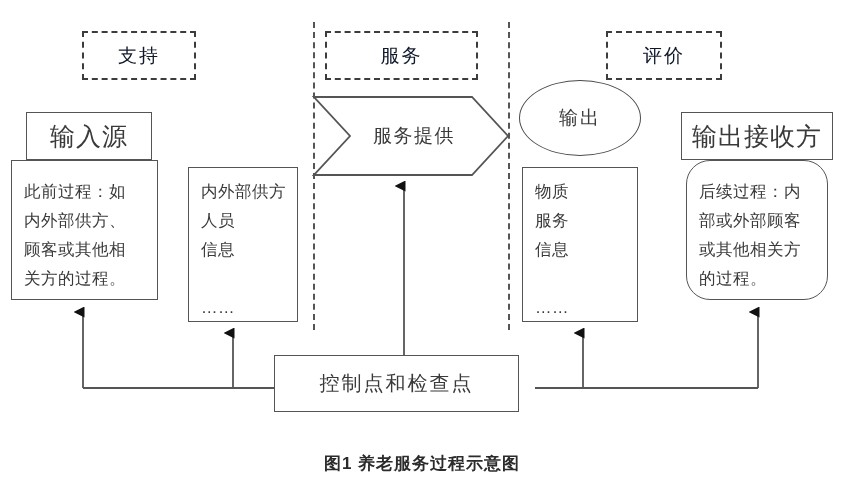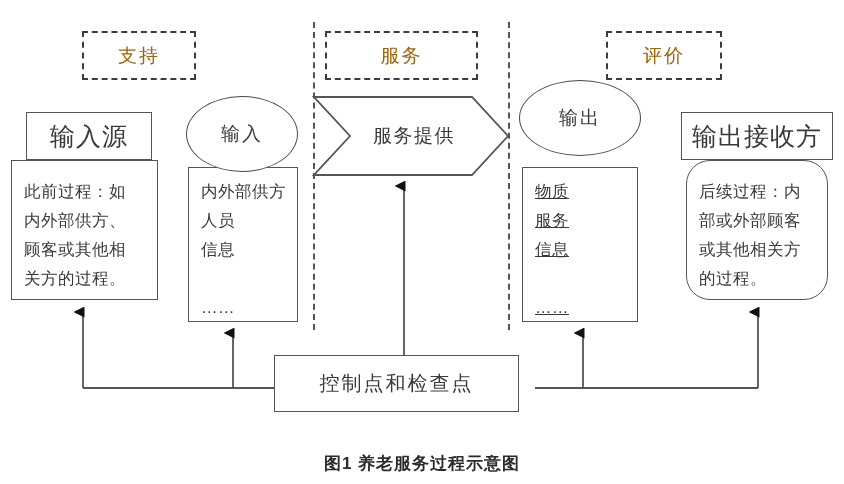--- a/index.html
+++ b/index.html
@@ -23,21 +23,21 @@
     justify-content:center;
   }
   .dashed-tag{
     position:absolute;
     box-sizing:border-box;
     border:2.5px dashed #3c3c3c;
     background:transparent;
     display:flex;align-items:center;justify-content:center;
     font-size:19px;
     letter-spacing:2px;
-    color:#a16207;
+    color:#0f172a;
   }
   .vline{
     position:absolute;
     border-left:2.5px dashed #555;
     width:0;
   }
   .title-box{
     font-size:25px;
     letter-spacing:1px;
     z-index:4;
@@ -101,38 +101,37 @@
   <div class="dashed-tag" style="left:606px;top:31px;width:116px;height:49px;">评价</div>
 
   <div class="box title-box" style="left:26px;top:112px;width:126px;height:48px;">输入源</div>
   <div class="box body-box" style="left:11px;top:160px;width:147px;height:140px;">
     <div class="body-text">此前过程：如
 内外部供方、
 顾客或其他相
 关方的过程。</div>
   </div>
 
-  <div class="ellipse" style="left:186px;top:96px;width:112px;height:76px;">输入</div>
   <div class="box body-box" style="left:188px;top:167px;width:110px;height:155px;">
     <div class="body-text">内外部供方
 人员
 信息
 
 ……</div>
   </div>
 
   <div class="chevron-wrap" style="left:312px;top:95px;width:198px;height:82px;">
     <svg width="198" height="82" viewBox="0 0 198 82">
       <polygon points="2,2 160,2 196,41 160,80 2,80 38,41" fill="#ffffff" stroke="#555555" stroke-width="1.8" stroke-linejoin="miter"></polygon>
     </svg>
     <div class="chevron-label" style="top:28px;left:12px;width:180px;">服务提供</div>
   </div>
 
   <div class="ellipse" style="left:519px;top:80px;width:122px;height:76px;">输出</div>
-  <div class="box body-box" style="left:522px;top:167px;width:116px;height:155px;text-decoration:underline;">
+  <div class="box body-box" style="left:522px;top:167px;width:116px;height:155px;">
     <div class="body-text">物质
 服务
 信息
 
 ……</div>
   </div>
 
   <div class="box title-box" style="left:681px;top:112px;width:152px;height:48px;">输出接收方</div>
   <div class="box body-box" style="left:686px;top:160px;width:142px;height:140px;border-radius:24px;">
     <div class="body-text">后续过程：内

